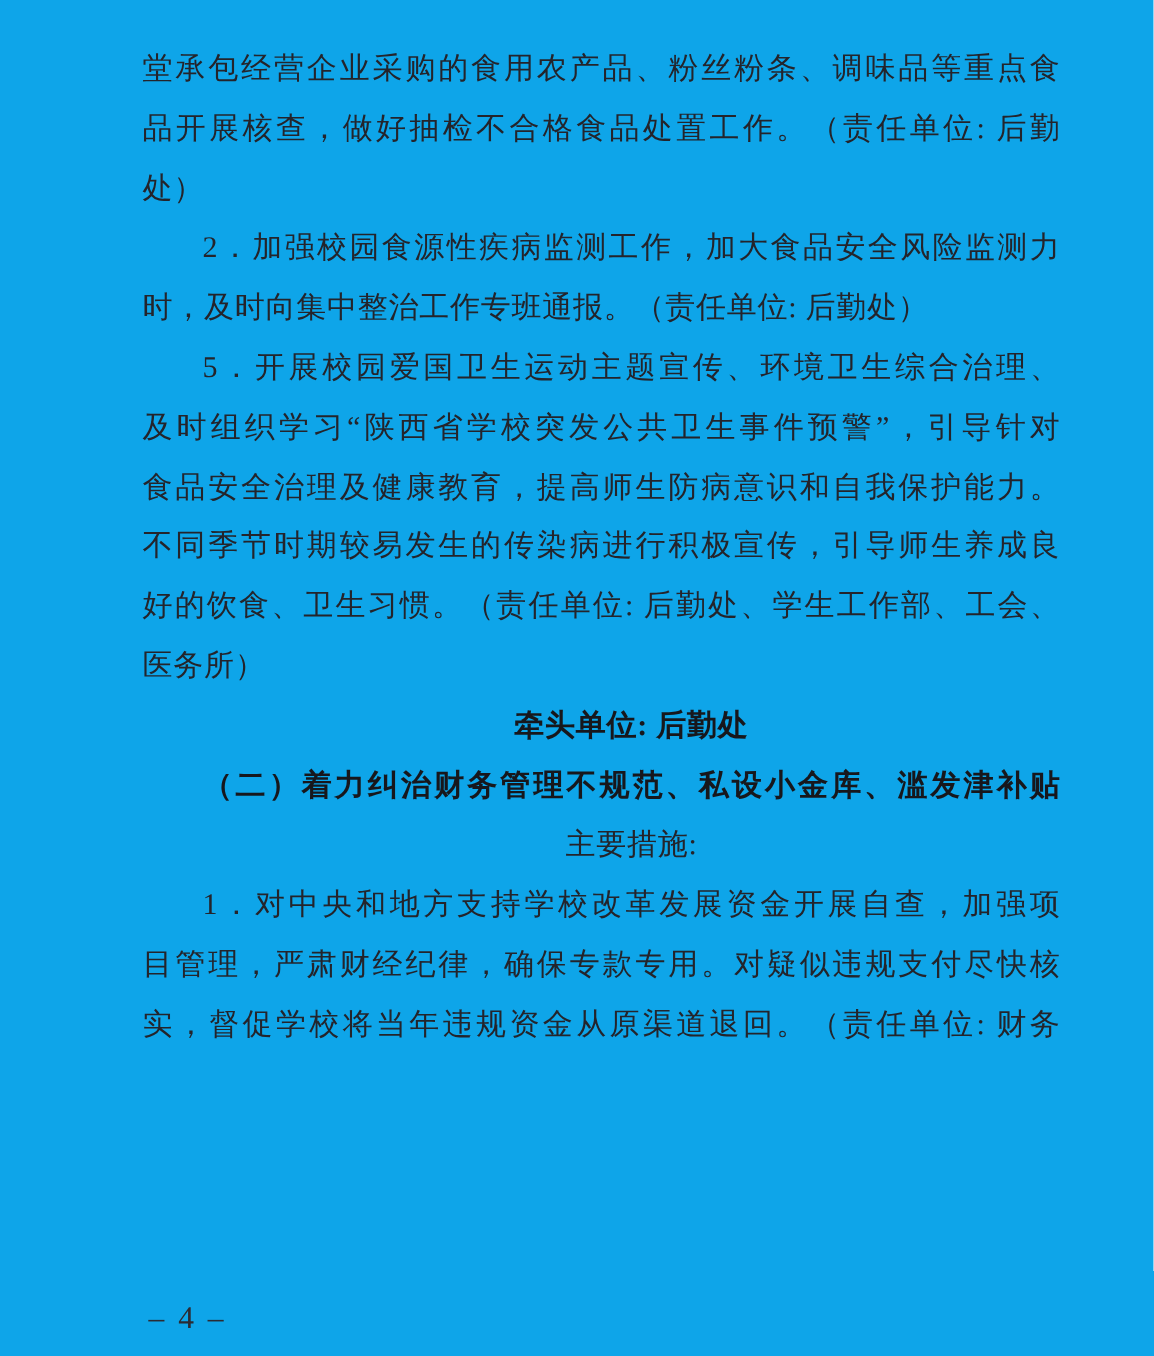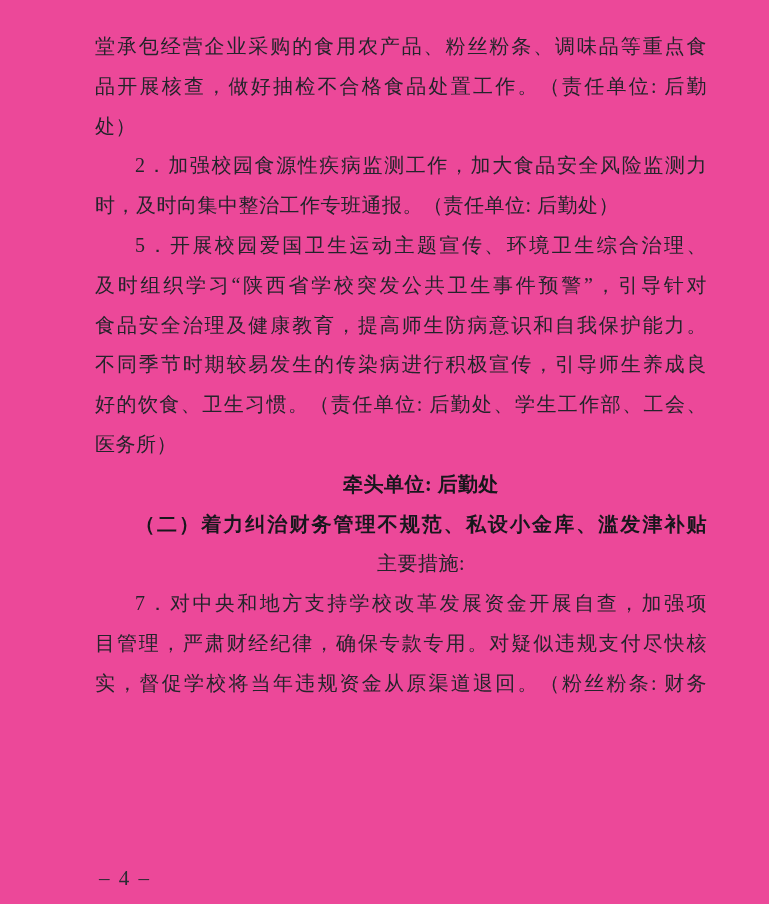--- a/index.html
+++ b/index.html
@@ -4,21 +4,21 @@
 <style>
   html, body {
     margin: 0;
     padding: 0;
     background: #ffffff;
   }
   .page {
     position: relative;
     width: 769px;
     height: 904px;
-    background: #ec4899;
+    background: #0ea5e9;
     overflow: hidden;
     font-family: "Liberation Serif", serif;
     color: #24242b;
   }
   .body-text {
     position: absolute;
     left: 95px;
     top: 27px;
     width: 612px;
     font-size: 20px;
@@ -65,18 +65,18 @@
       <div class="line">时，及时向集中整治工作专班通报。（责任单位: 后勤处）</div>
       <div class="line fill indent">5．开展校园爱国卫生运动主题宣传、环境卫生综合治理、</div>
       <div class="line fill">及时组织学习“陕西省学校突发公共卫生事件预警”，引导针对</div>
       <div class="line fill">食品安全治理及健康教育，提高师生防病意识和自我保护能力。</div>
       <div class="line fill">不同季节时期较易发生的传染病进行积极宣传，引导师生养成良</div>
       <div class="line fill">好的饮食、卫生习惯。（责任单位: 后勤处、学生工作部、工会、</div>
       <div class="line">医务所）</div>
       <div class="line indent bold">牵头单位: 后勤处</div>
       <div class="line fill indent bold">（二）着力纠治财务管理不规范、私设小金库、滥发津补贴</div>
       <div class="line indent">主要措施:</div>
-      <div class="line fill indent">7．对中央和地方支持学校改革发展资金开展自查，加强项</div>
+      <div class="line fill indent">1．对中央和地方支持学校改革发展资金开展自查，加强项</div>
       <div class="line fill">目管理，严肃财经纪律，确保专款专用。对疑似违规支付尽快核</div>
-      <div class="line fill">实，督促学校将当年违规资金从原渠道退回。（粉丝粉条: 财务</div>
+      <div class="line fill">实，督促学校将当年违规资金从原渠道退回。（责任单位: 财务</div>
     </div>
   <div class="page-footer">– 4 –</div>
 </div>
 
 </body></html>

